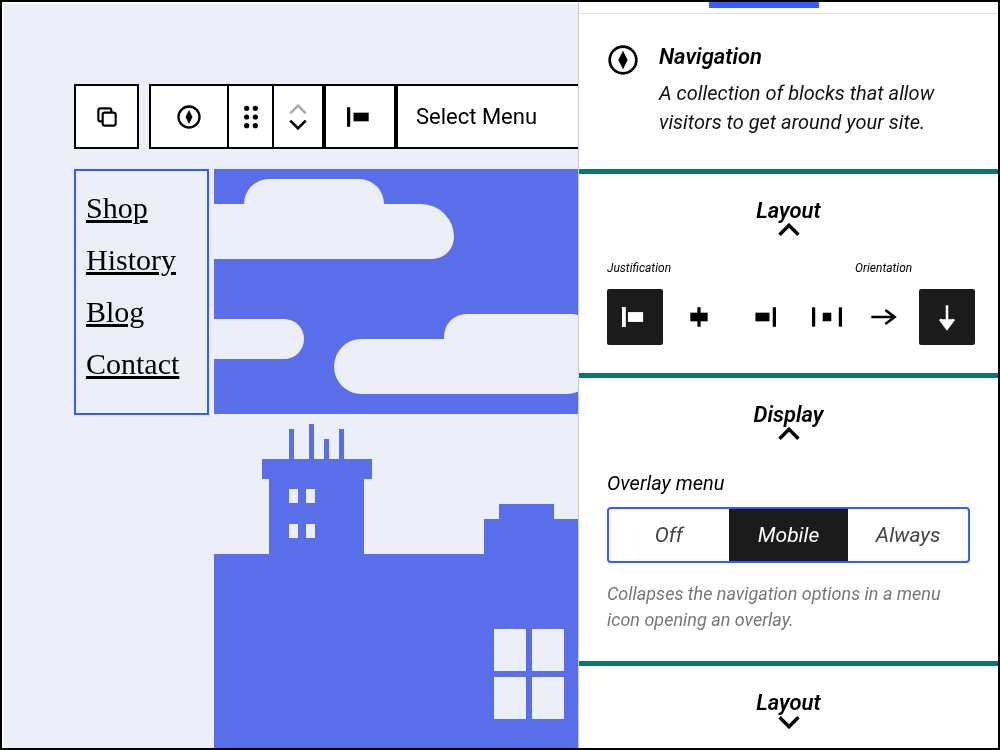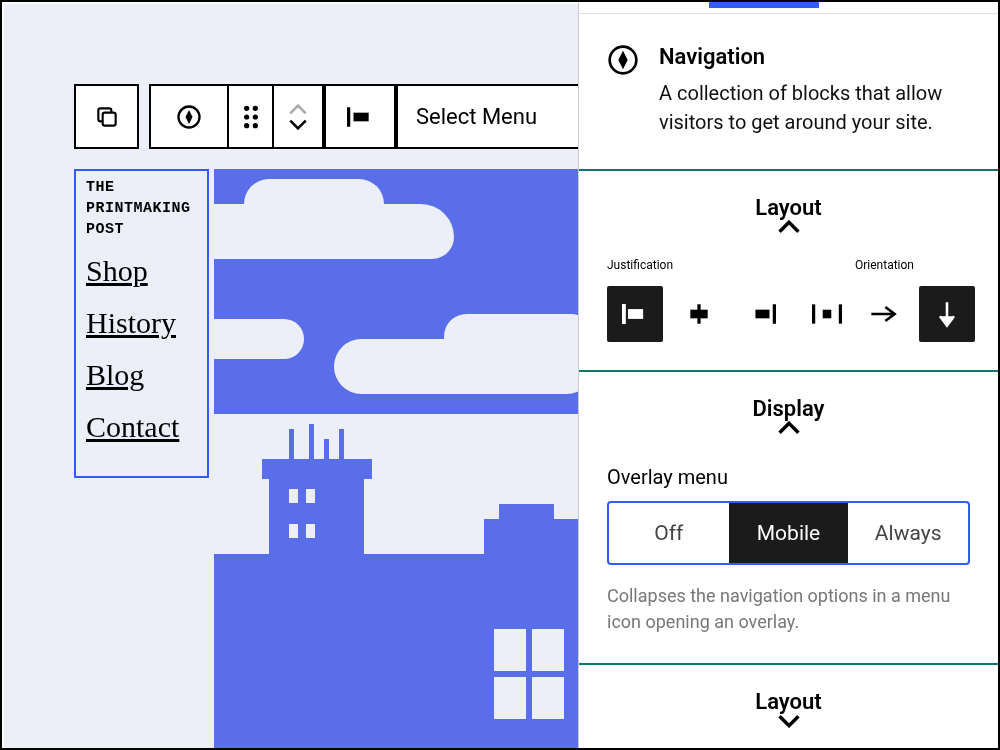--- a/index.html
+++ b/index.html
@@ -72,39 +72,39 @@
   .bigwin:after{left:0;top:42px;width:100%;height:6px;}
 
   
   .panel {
     position: absolute; right: 0; top: 0; width: 420px; height: 746px;
     background: #fff; border-left: 1px solid #ccc; overflow: hidden;
   }
   .tab-indicator { height: 12px; border-bottom:1px solid #e0e0e0; position:relative;}
   .tab-indicator::after{content:"";position:absolute;left:130px;top:0;width:110px;height:6px;background:#325cff;}
 
-  .panel-section { border-bottom: 2px solid #0f766e; }
+  .panel-section { border-bottom: 5px solid #0f766e; font-style: italic; }
 
   .blockinfo { display:flex; padding: 30px 28px 32px 28px; gap: 20px; }
   .blockinfo .bi-icon { flex:0 0 32px; height:32px; }
   .blockinfo h3 { font-size: 22px; font-weight: 600; margin-bottom: 10px;}
   .blockinfo p { font-size: 20px; color:#111; line-height:1.45;}
 
   .sect-head { display:flex; justify-content:space-between; align-items:center; padding: 24px 28px; font-size:22px; font-weight:600; cursor:pointer;flex-direction:column;}
   .sect-body { padding: 0 28px 28px 28px; }
 
   .layout-row { display:flex; justify-content:space-between; align-items:flex-start;}
   .layout-col .lbl { font-size:12px; margin-bottom:14px;}
   .opt-row { display:flex; gap:8px; align-items:center;}
   .opt-btn { width:56px; height:56px; display:flex; align-items:center; justify-content:center; cursor:pointer; border-radius:2px;}
   .opt-btn.selected { background:#1b1b1b; color:#fff;}
   .opt-btn.selected svg * { stroke:#fff; fill:#fff;}
 
   .overlay-lbl{font-size:20px; margin-bottom:12px; margin-top:6px;}
-  .seg { display:flex; border:2px solid #325cff; border-radius:4px; overflow:hidden; height:64px;}
+  .seg { display:flex; border:2px solid #325cff; border-radius:4px; overflow:hidden; height:56px;}
   .seg-opt { flex:1; display:flex; align-items:center; justify-content:center; font-size:21px; color:#444; cursor:pointer;}
   .seg-opt.selected { background:#1b1b1b; color:#fff; }
   .help { font-size:18px; color:#777; line-height:1.45; margin-top:18px;}
 
   svg { display:block; }
 </style>
 </head>
 <body>
 
 <div class="canvas">
@@ -147,21 +147,20 @@
           <rect x="0" y="0" width="3" height="18"></rect>
             <rect x="6" y="5" width="14" height="8"></rect>
         </svg>
       </div>
       <span style="width:2px;background:#000"></span>
       <div class="tb-btn tb-select">Select Menu</div>
     </div>
   </div>
 
   <div class="nav-block">
-    <div class="nav-title">THE PRINTMAKING POST</div>
     <div class="nav-item">Shop</div>
     <div class="nav-item">History</div>
     <div class="nav-item">Blog</div>
     <div class="nav-item">Contact</div>
   </div>
 
   <div class="art">
     <div class="cloud c1"></div>
       <div class="cloud c1b"></div>
     <div class="cloud c3"></div>

